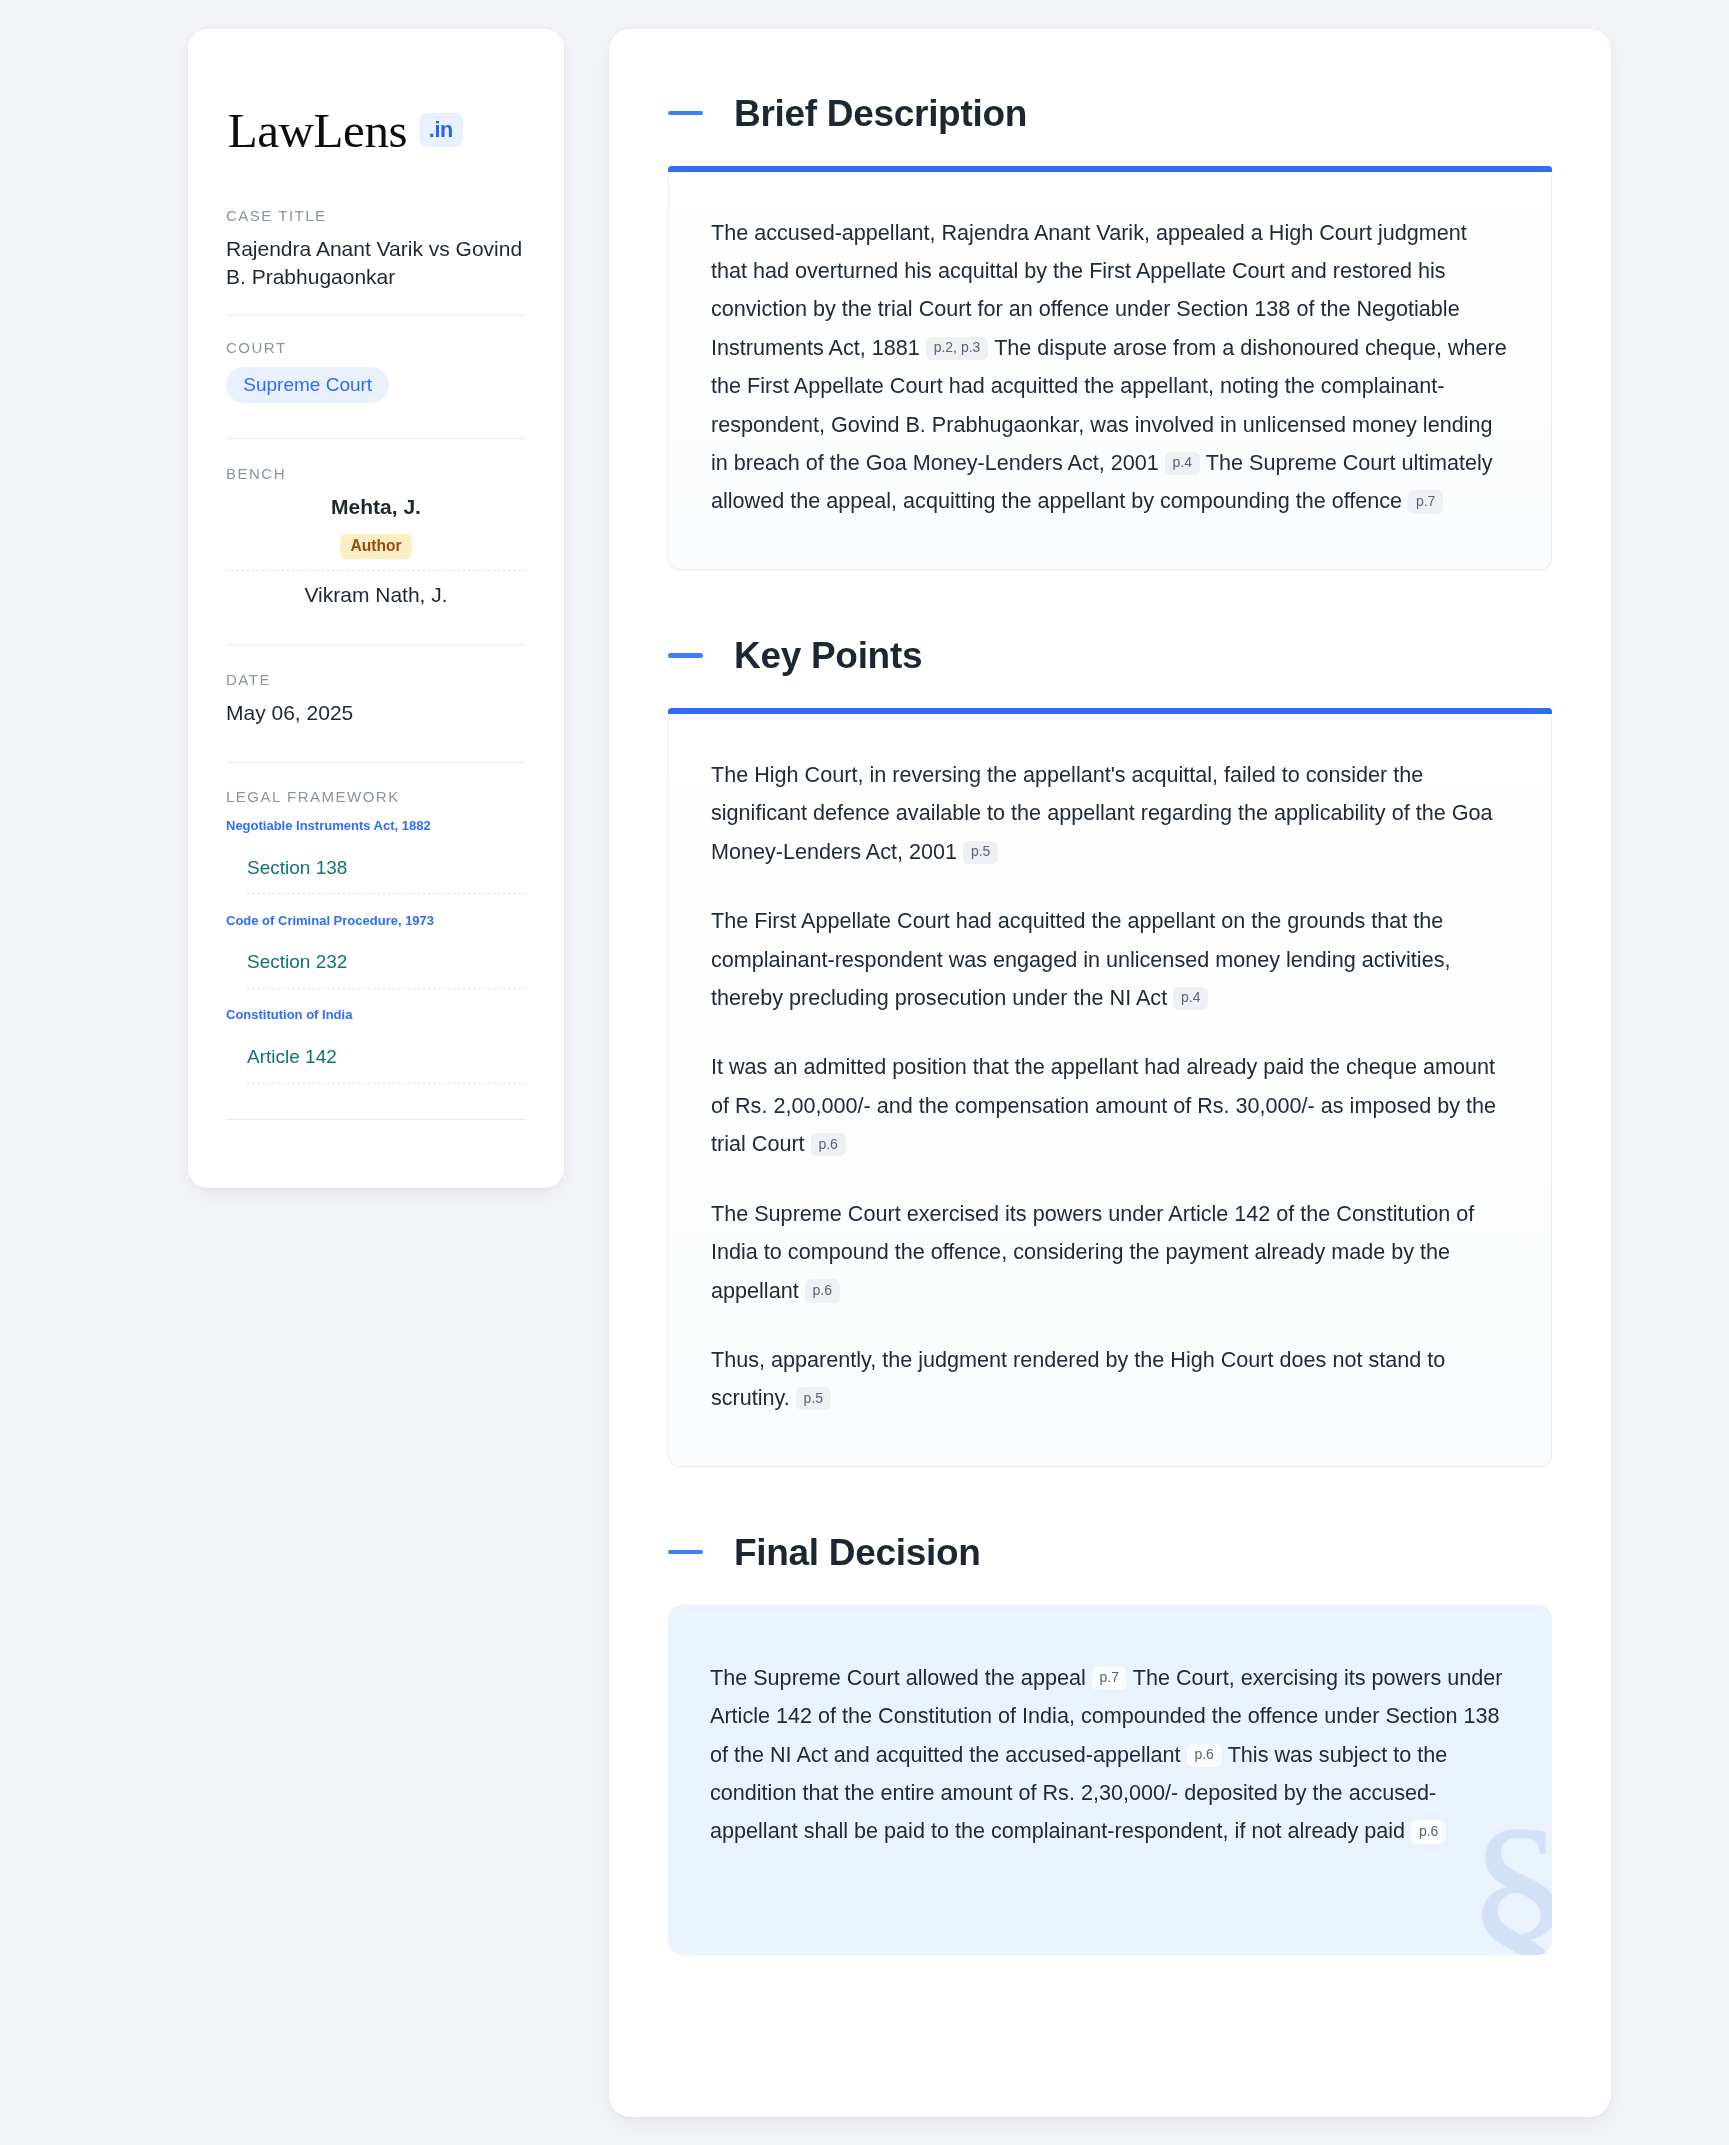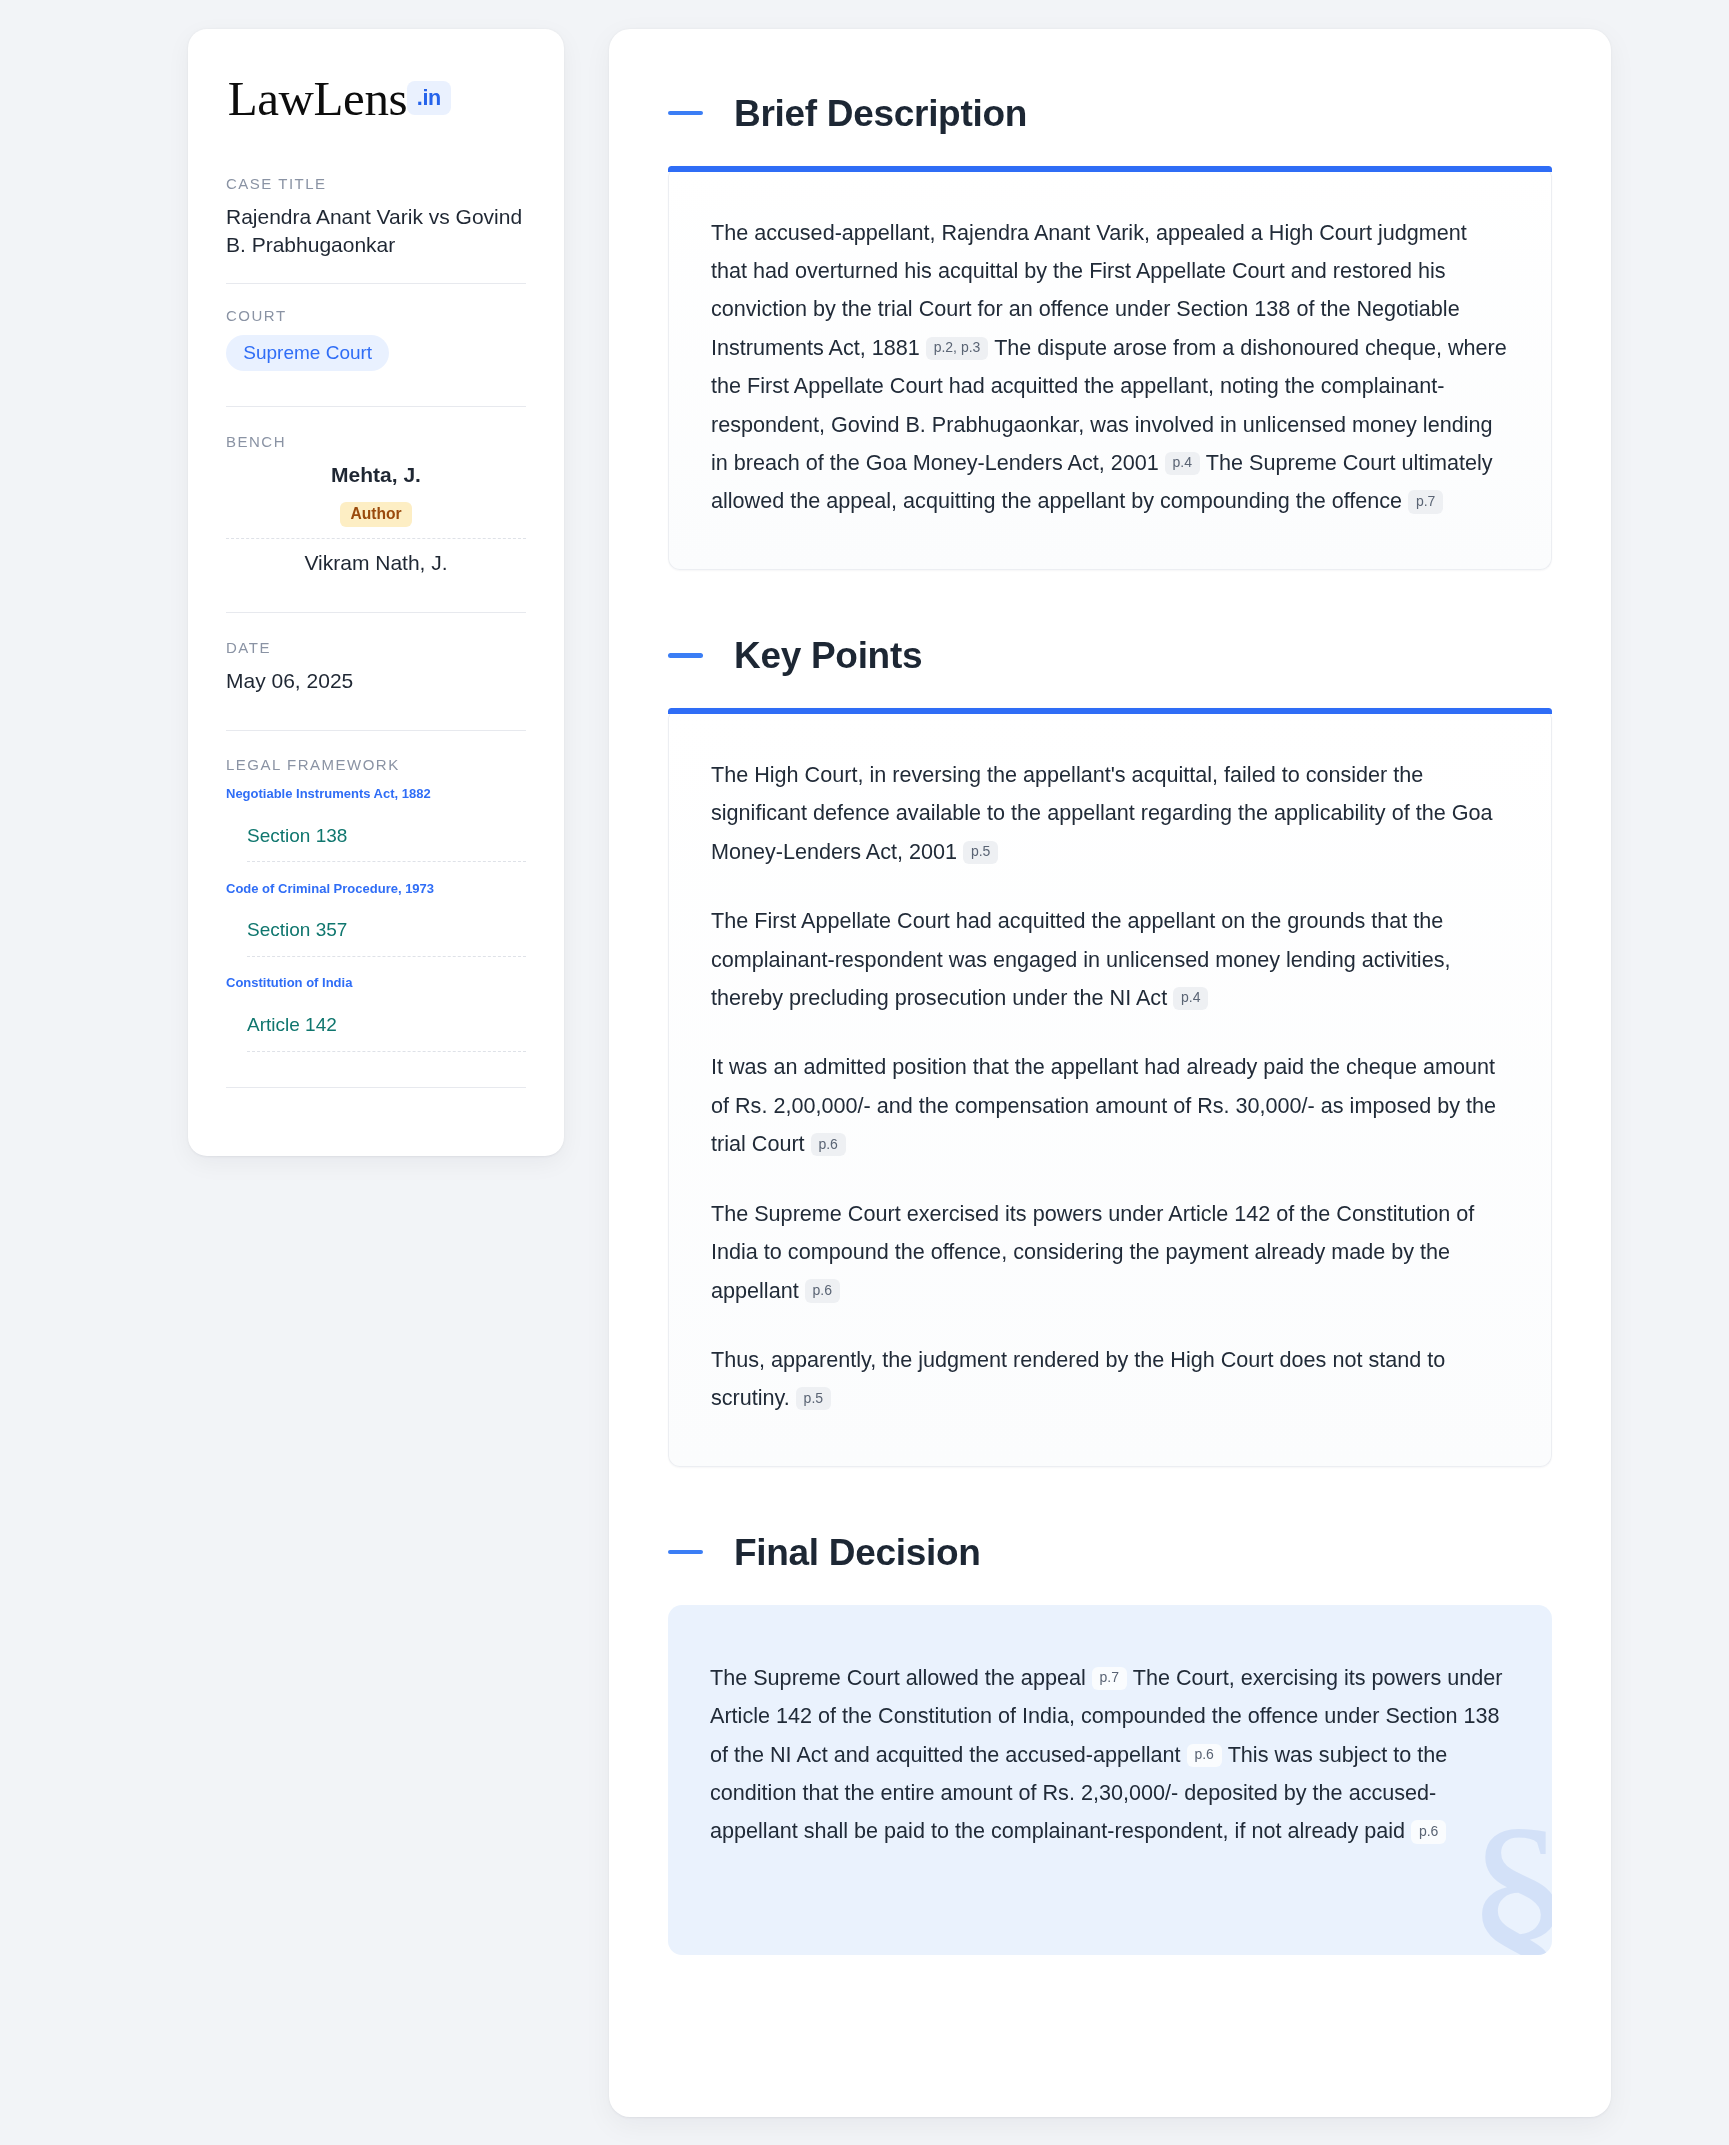--- a/index.html
+++ b/index.html
@@ -28,22 +28,24 @@
     margin-left: 188px;
     background: #ffffff;
     border-radius: 19px;
     padding: 45px 38px 42px 38px;
     box-shadow: 0 0.9px 2.6px rgba(16,24,40,.06), 0 7px 24px rgba(16,24,40,.05);
   }
 
   .brand {
     display: flex;
     align-items: center;
+    gap: 12px;
     margin-bottom: 52px;
     padding-left: 1.7px;
+    margin-top: 32px;
   }
   .brand-word {
     font-family: "Liberation Serif", serif;
     font-size: 49px;
     line-height: 1;
     letter-spacing: -0.4px;
     color: #0d0d0d;
     font-weight: 400;
   }
   .brand-tld {
@@ -280,21 +282,21 @@
     <div class="meta-block">
       <div class="meta-label">LEGAL FRAMEWORK</div>
 
       <div class="act-group">
         <a class="act-link">Negotiable Instruments Act, 1882</a>
         <div class="section-row">Section 138</div>
       </div>
 
       <div class="act-group">
         <a class="act-link">Code of Criminal Procedure, 1973</a>
-        <div class="section-row">Section 357</div>
+        <div class="section-row">Section 232</div>
       </div>
 
       <div class="act-group">
         <a class="act-link">Constitution of India</a>
         <div class="section-row">Article 142</div>
       </div>
     </div>
 
     <div class="divider tall"></div>
 

